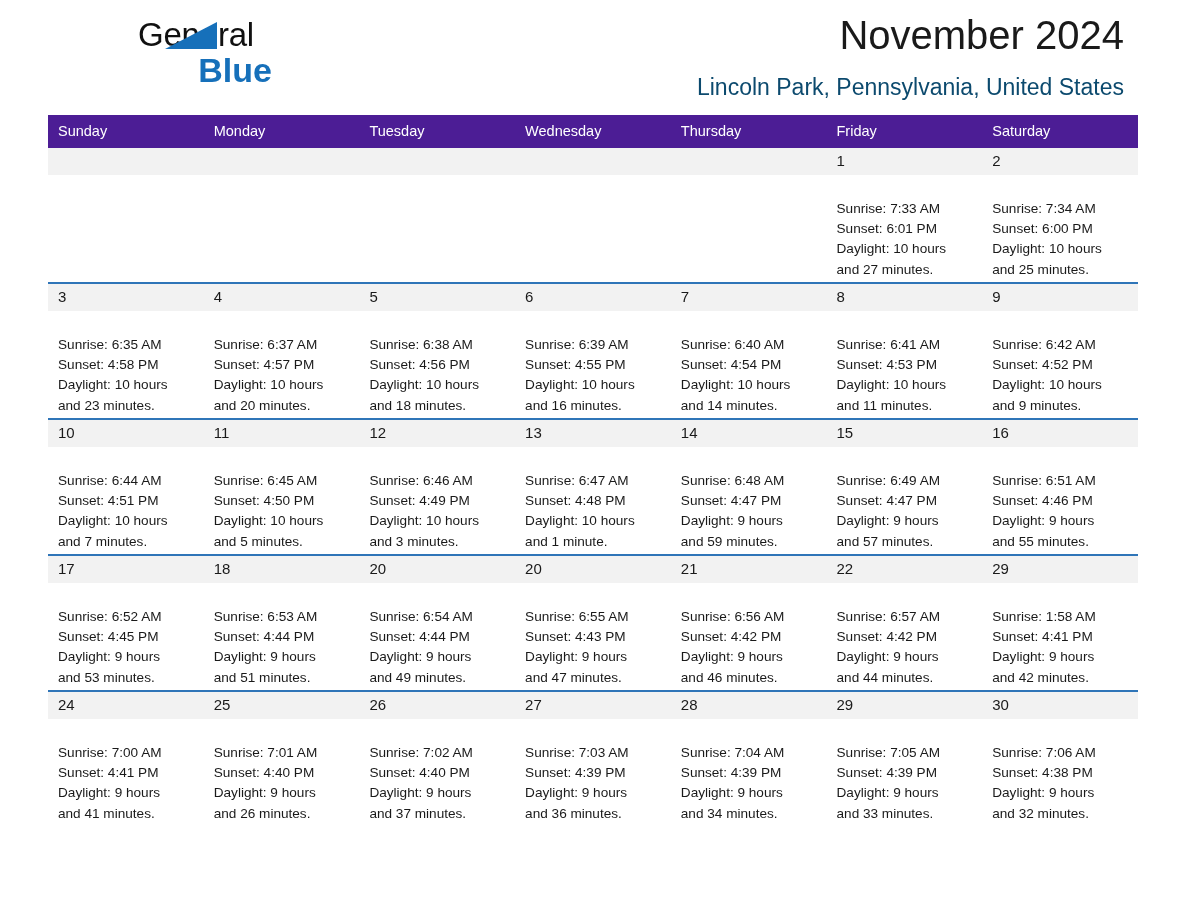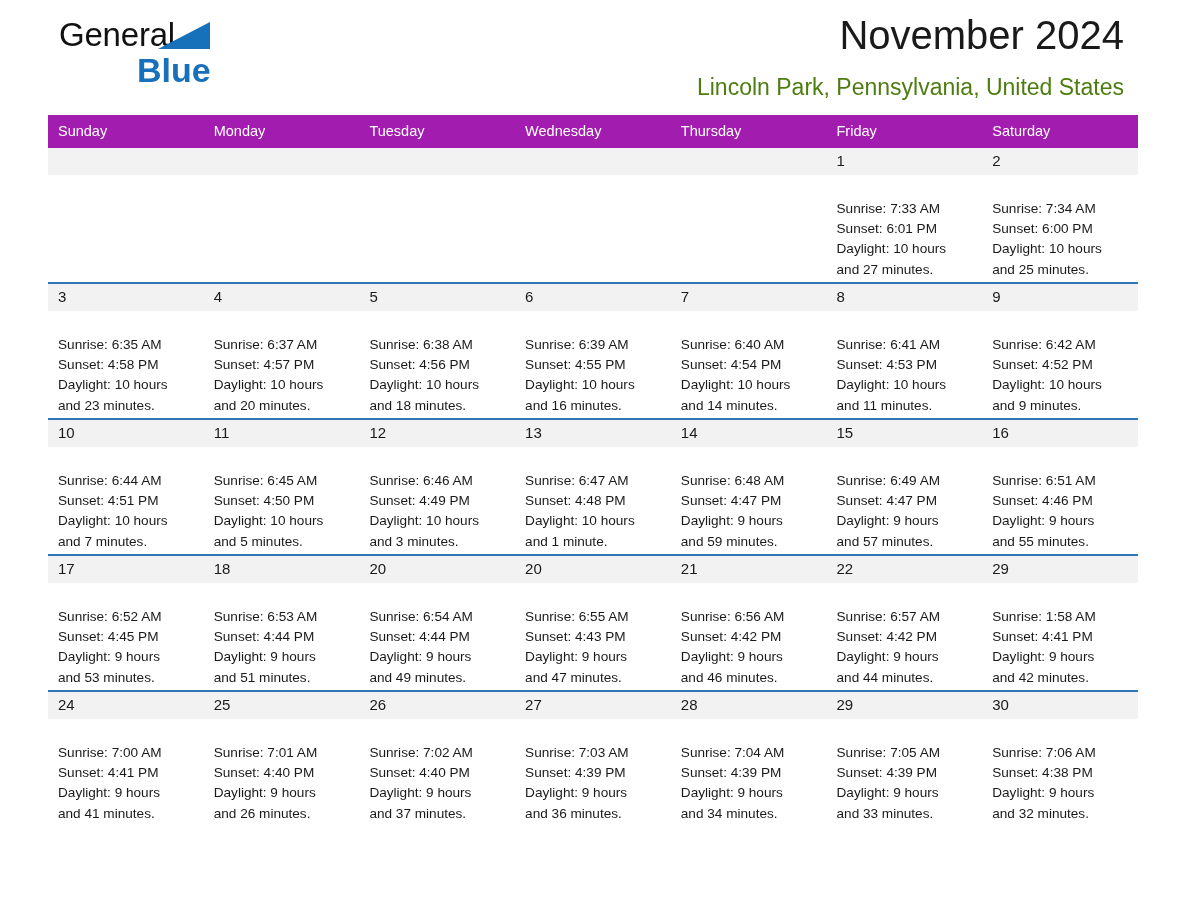--- a/index.html
+++ b/index.html
@@ -22,24 +22,25 @@
     padding: 0 48px;
   }
 
   
   .header {
     position: relative;
     height: 115px;
   }
   .logo {
     position: absolute;
-    left: 11px;
+    left: 18px;
     top: 16px;
     width: 260px;
     height: 80px;
+    text-align: center;
   }
   .logo-row1 {
     position: relative;
     height: 38px;
     line-height: 38px;
   }
   .logo-general {
     font-family: "Liberation Sans", sans-serif;
     font-size: 33px;
     letter-spacing: -0.2px;
@@ -79,36 +80,36 @@
   .cal-title {
     font-size: 40px;
     font-weight: 400;
     color: #1a1a1a;
     line-height: 50px;
     white-space: nowrap;
   }
   .cal-subtitle {
     font-size: 23px;
     font-weight: 400;
-    color: #4d7c0f;
+    color: #0c4a6e;
     line-height: 30px;
     margin-top: 12px;
     white-space: nowrap;
   }
 
   
   .calendar {
     width: 1090px;
     border-collapse: collapse;
     table-layout: fixed;
   }
   .calendar col { width: 155.7px; }
 
   thead th {
-    background: #a21caf;
+    background: #4c1d95;
     color: #ffffff;
     font-size: 14.5px;
     font-weight: 400;
     text-align: left;
     padding: 8px 0 9px 10px;
     height: 16px;
     border: none;
   }
 
   tbody tr.week-row > td {

